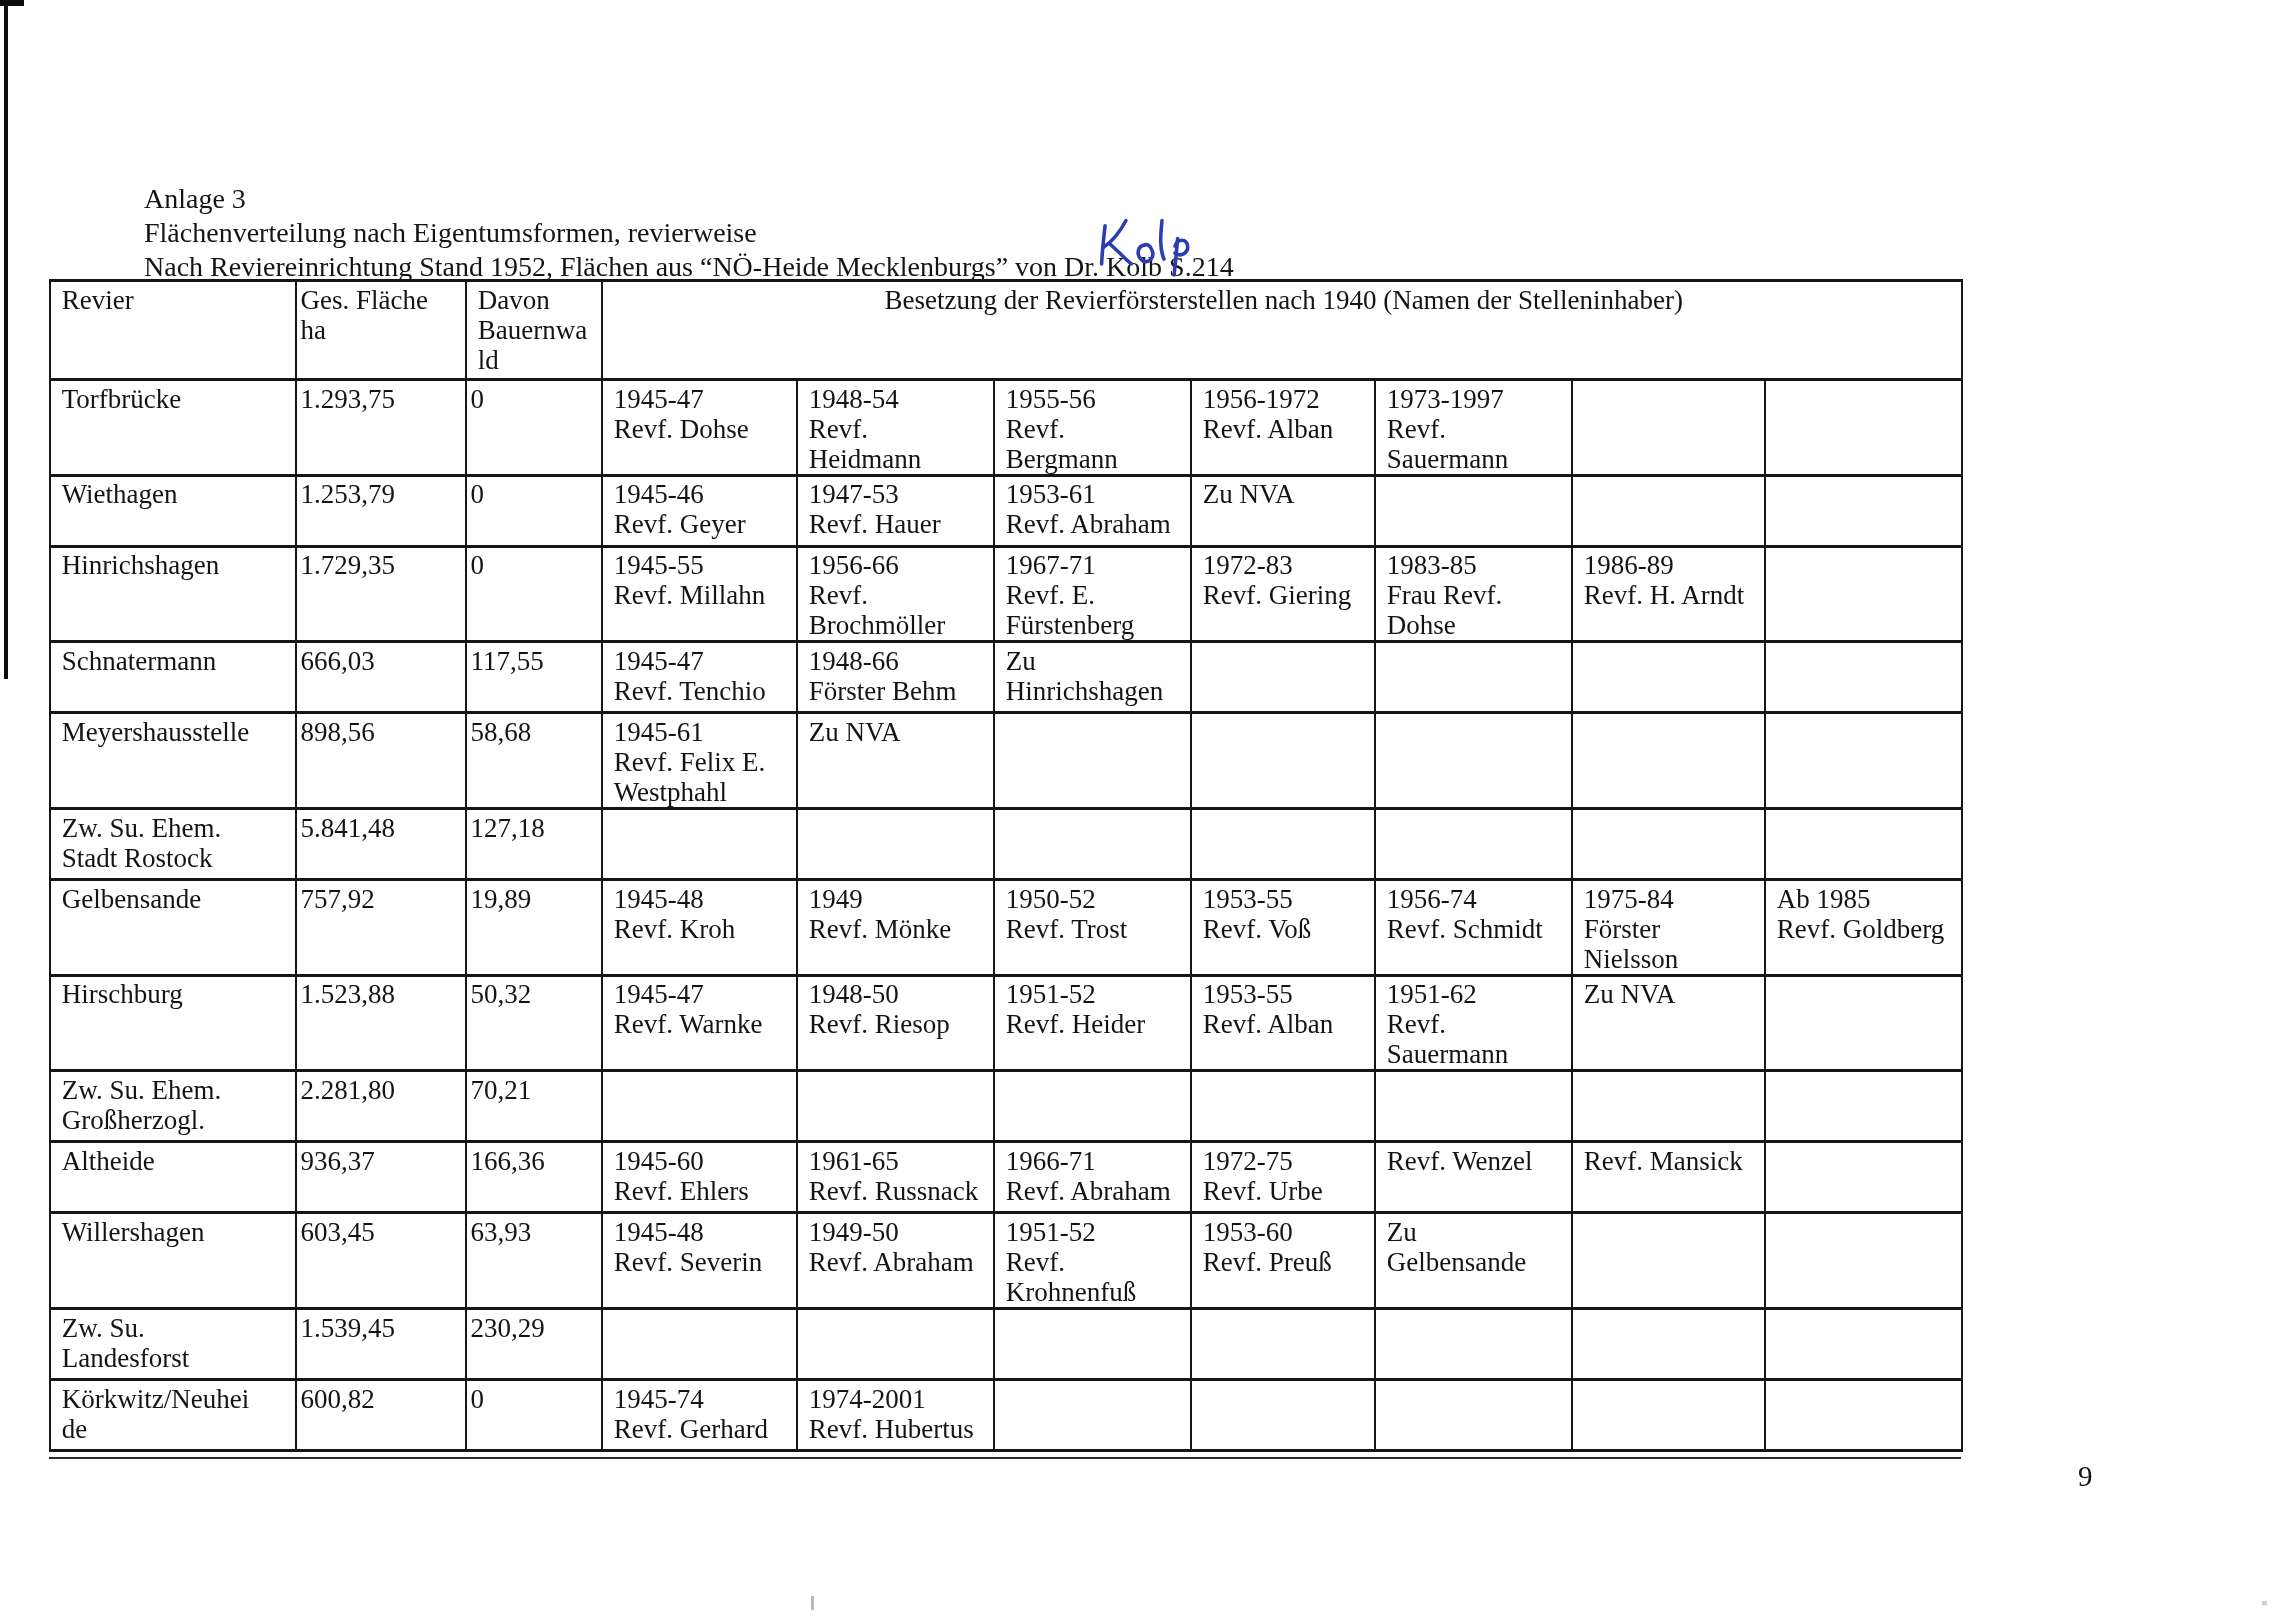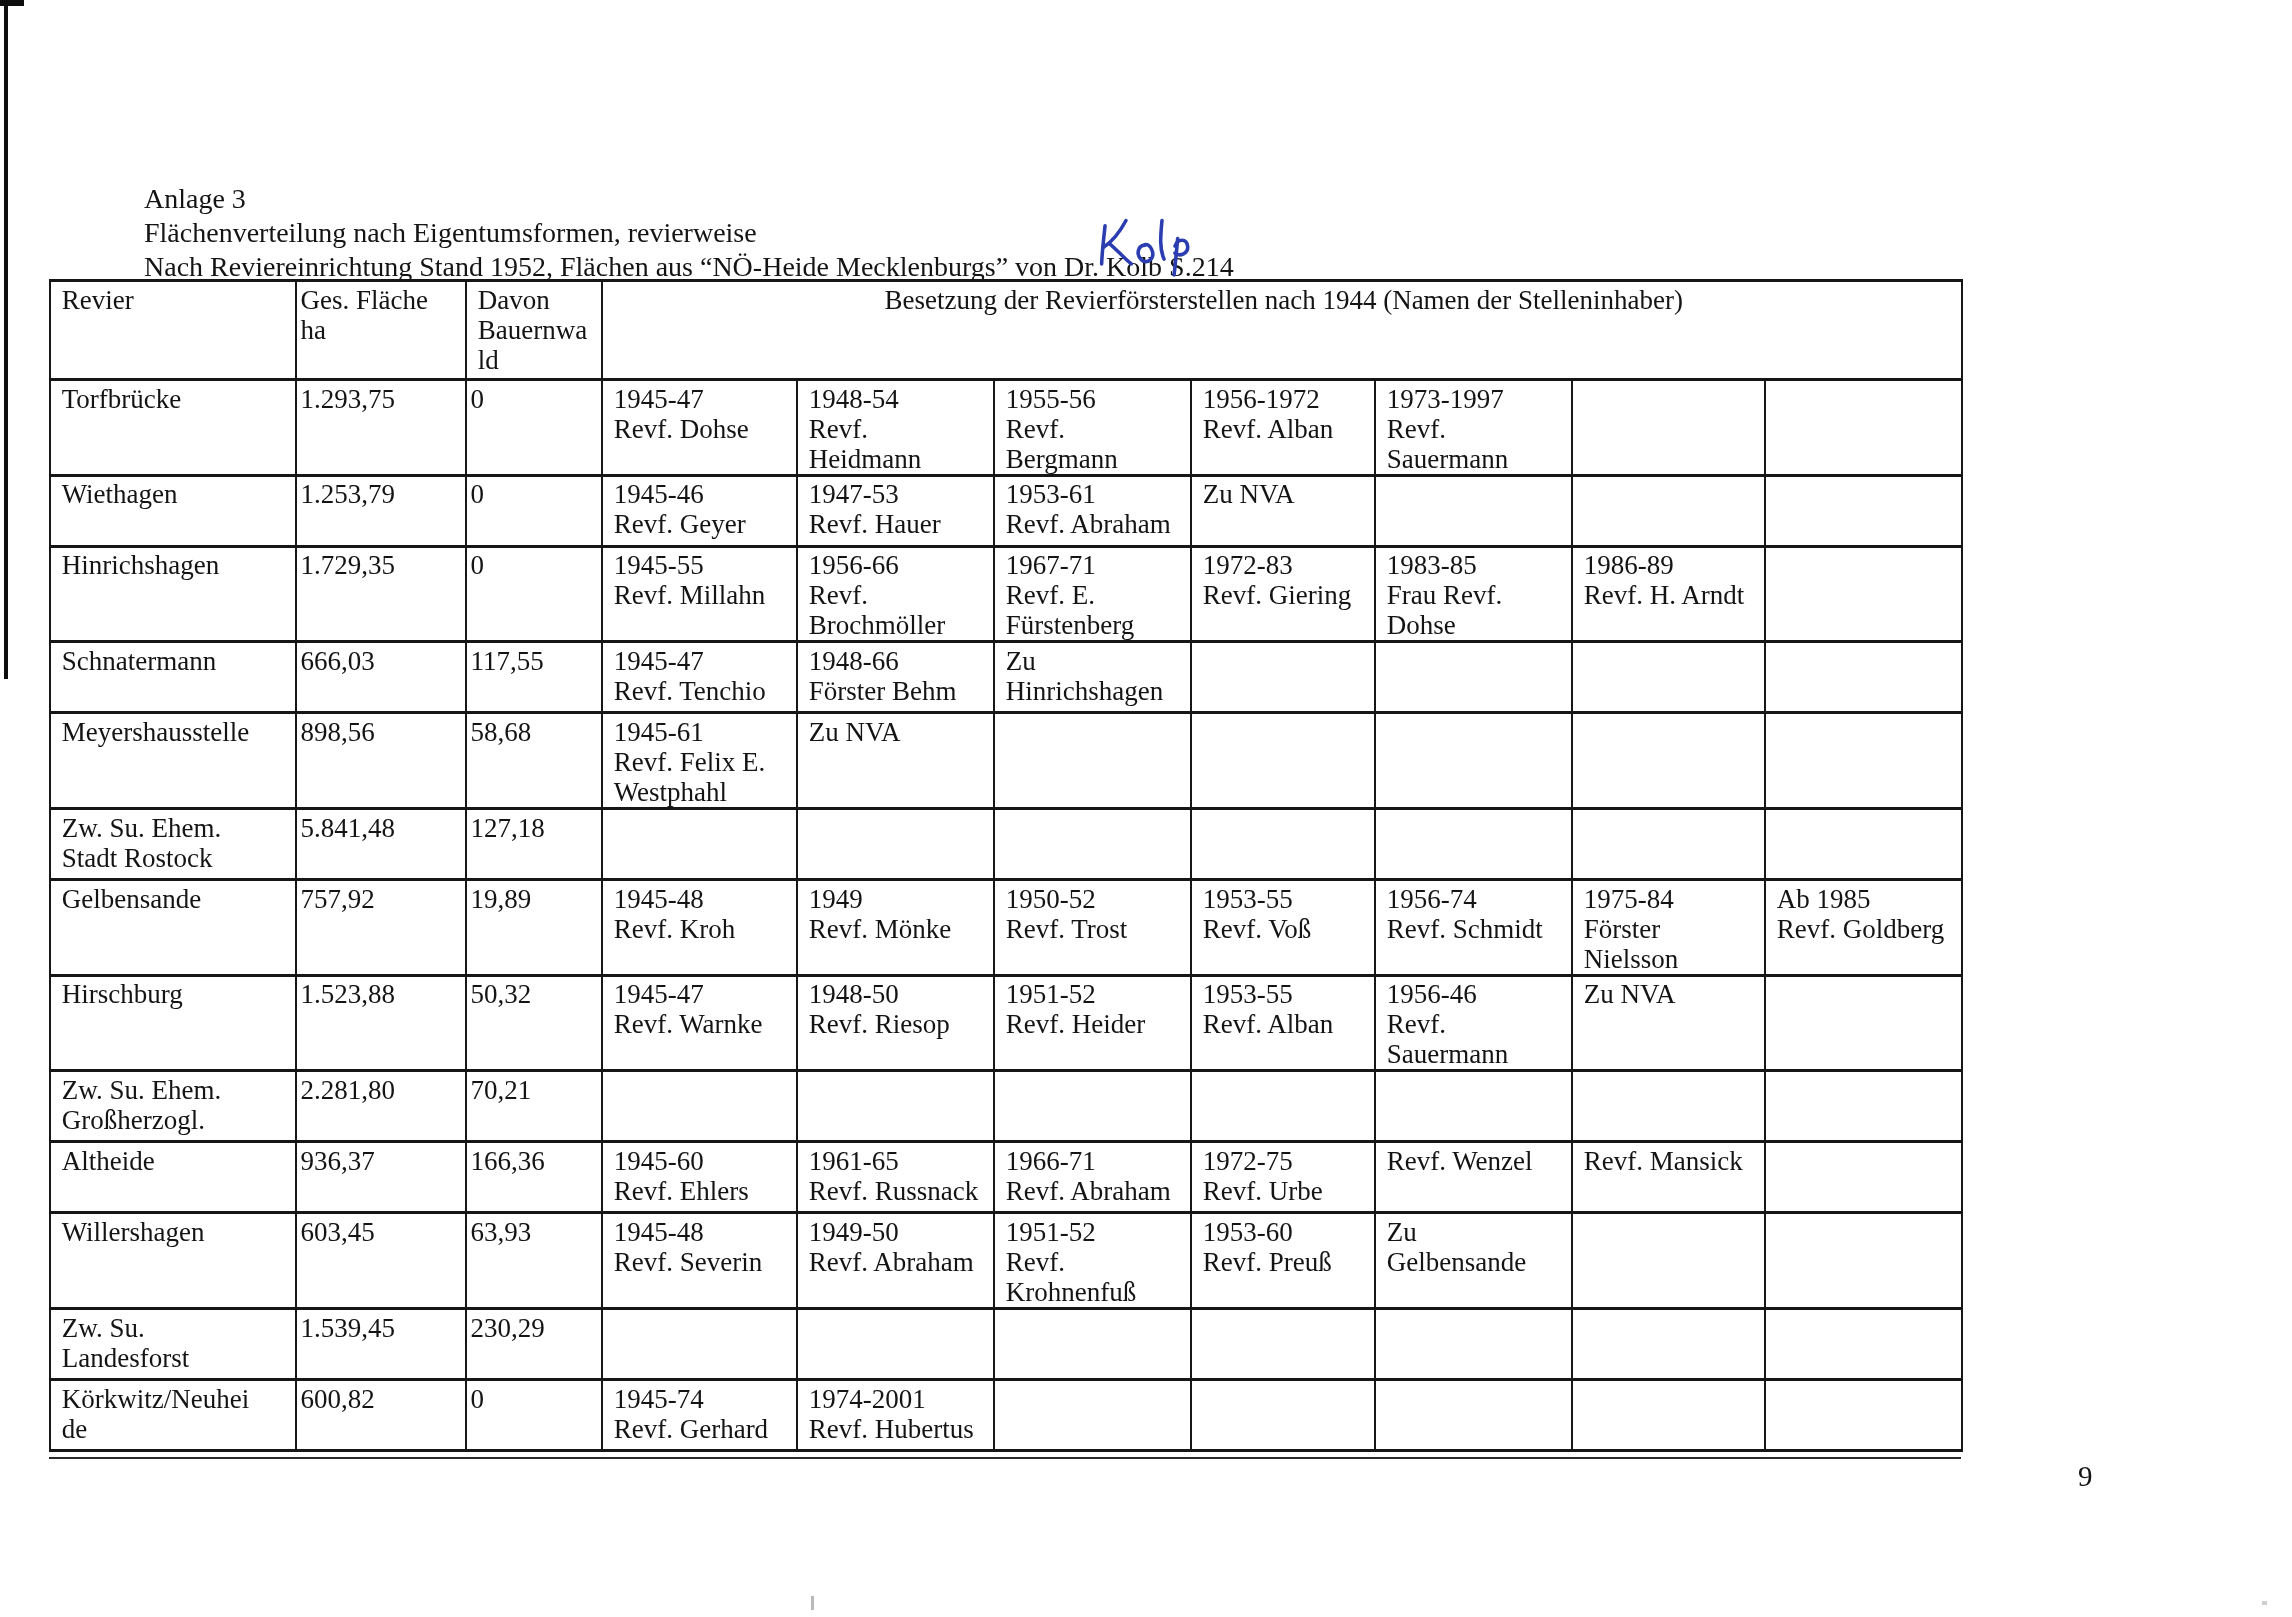--- a/index.html
+++ b/index.html
@@ -103,21 +103,21 @@
           <th class="num" style="text-align:left;">
               <div class="ln">Ges. Fläche</div>
               <div class="ln">ha</div>
             </th>
           <th>
               <div class="ln">Davon</div>
               <div class="ln">Bauernwa</div>
               <div class="ln">ld</div>
             </th>
           <th class="besetzung-head" colspan="7">
-              <div class="ln">Besetzung der Revierförsterstellen nach 1944 (Namen der Stelleninhaber)</div>
+              <div class="ln">Besetzung der Revierförsterstellen nach 1940 (Namen der Stelleninhaber)</div>
             </th>
         </tr>
       </thead>
       <tbody>
           <tr style="height: 95px; padding-left: 40px;">
             <td>
               <div class="ln">Torfbrücke</div>
             </td>
             <td class="num">1.293,75</td>
             <td class="num">0</td>
@@ -317,21 +317,21 @@
             </td>
             <td>
               <div class="ln">1951-52</div>
               <div class="ln">Revf. Heider</div>
             </td>
             <td>
               <div class="ln">1953-55</div>
               <div class="ln">Revf. Alban</div>
             </td>
             <td>
-              <div class="ln">1956-46</div>
+              <div class="ln">1951-62</div>
               <div class="ln">Revf.</div>
               <div class="ln">Sauermann</div>
             </td>
             <td>
               <div class="ln">Zu NVA</div>
             </td>
             <td></td>
           </tr>
           <tr style="height: 71px;">
             <td>

